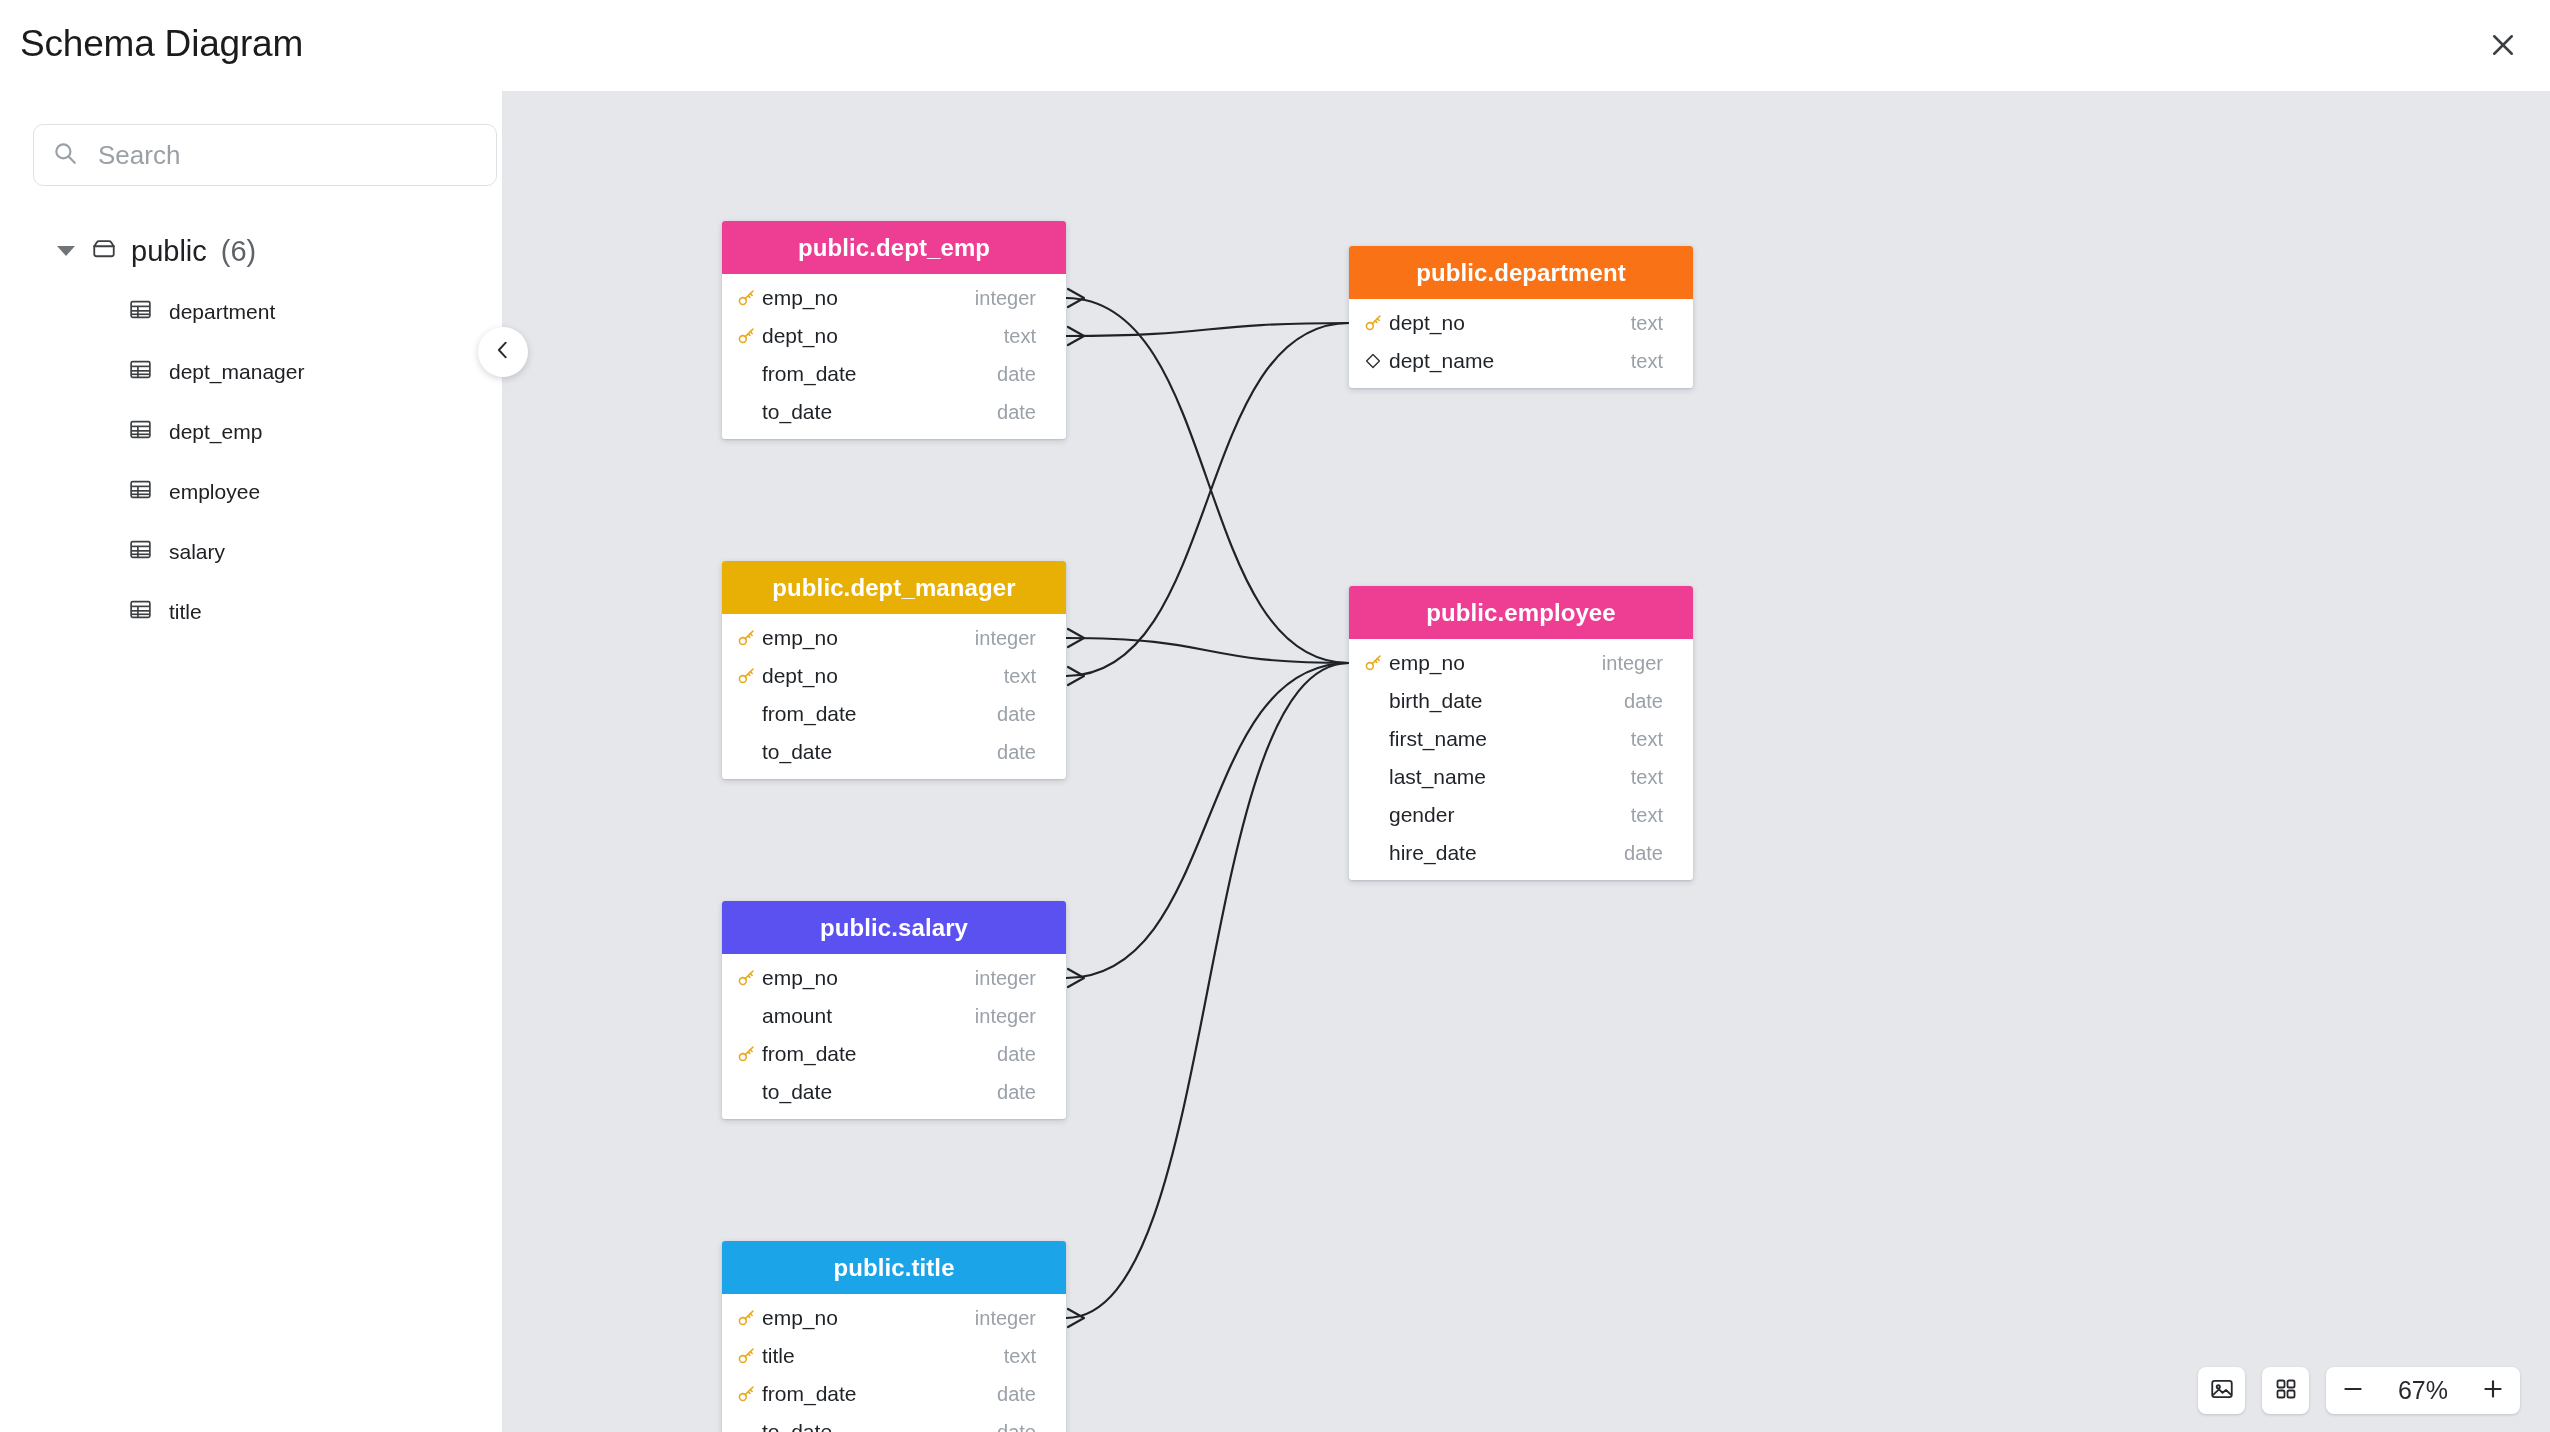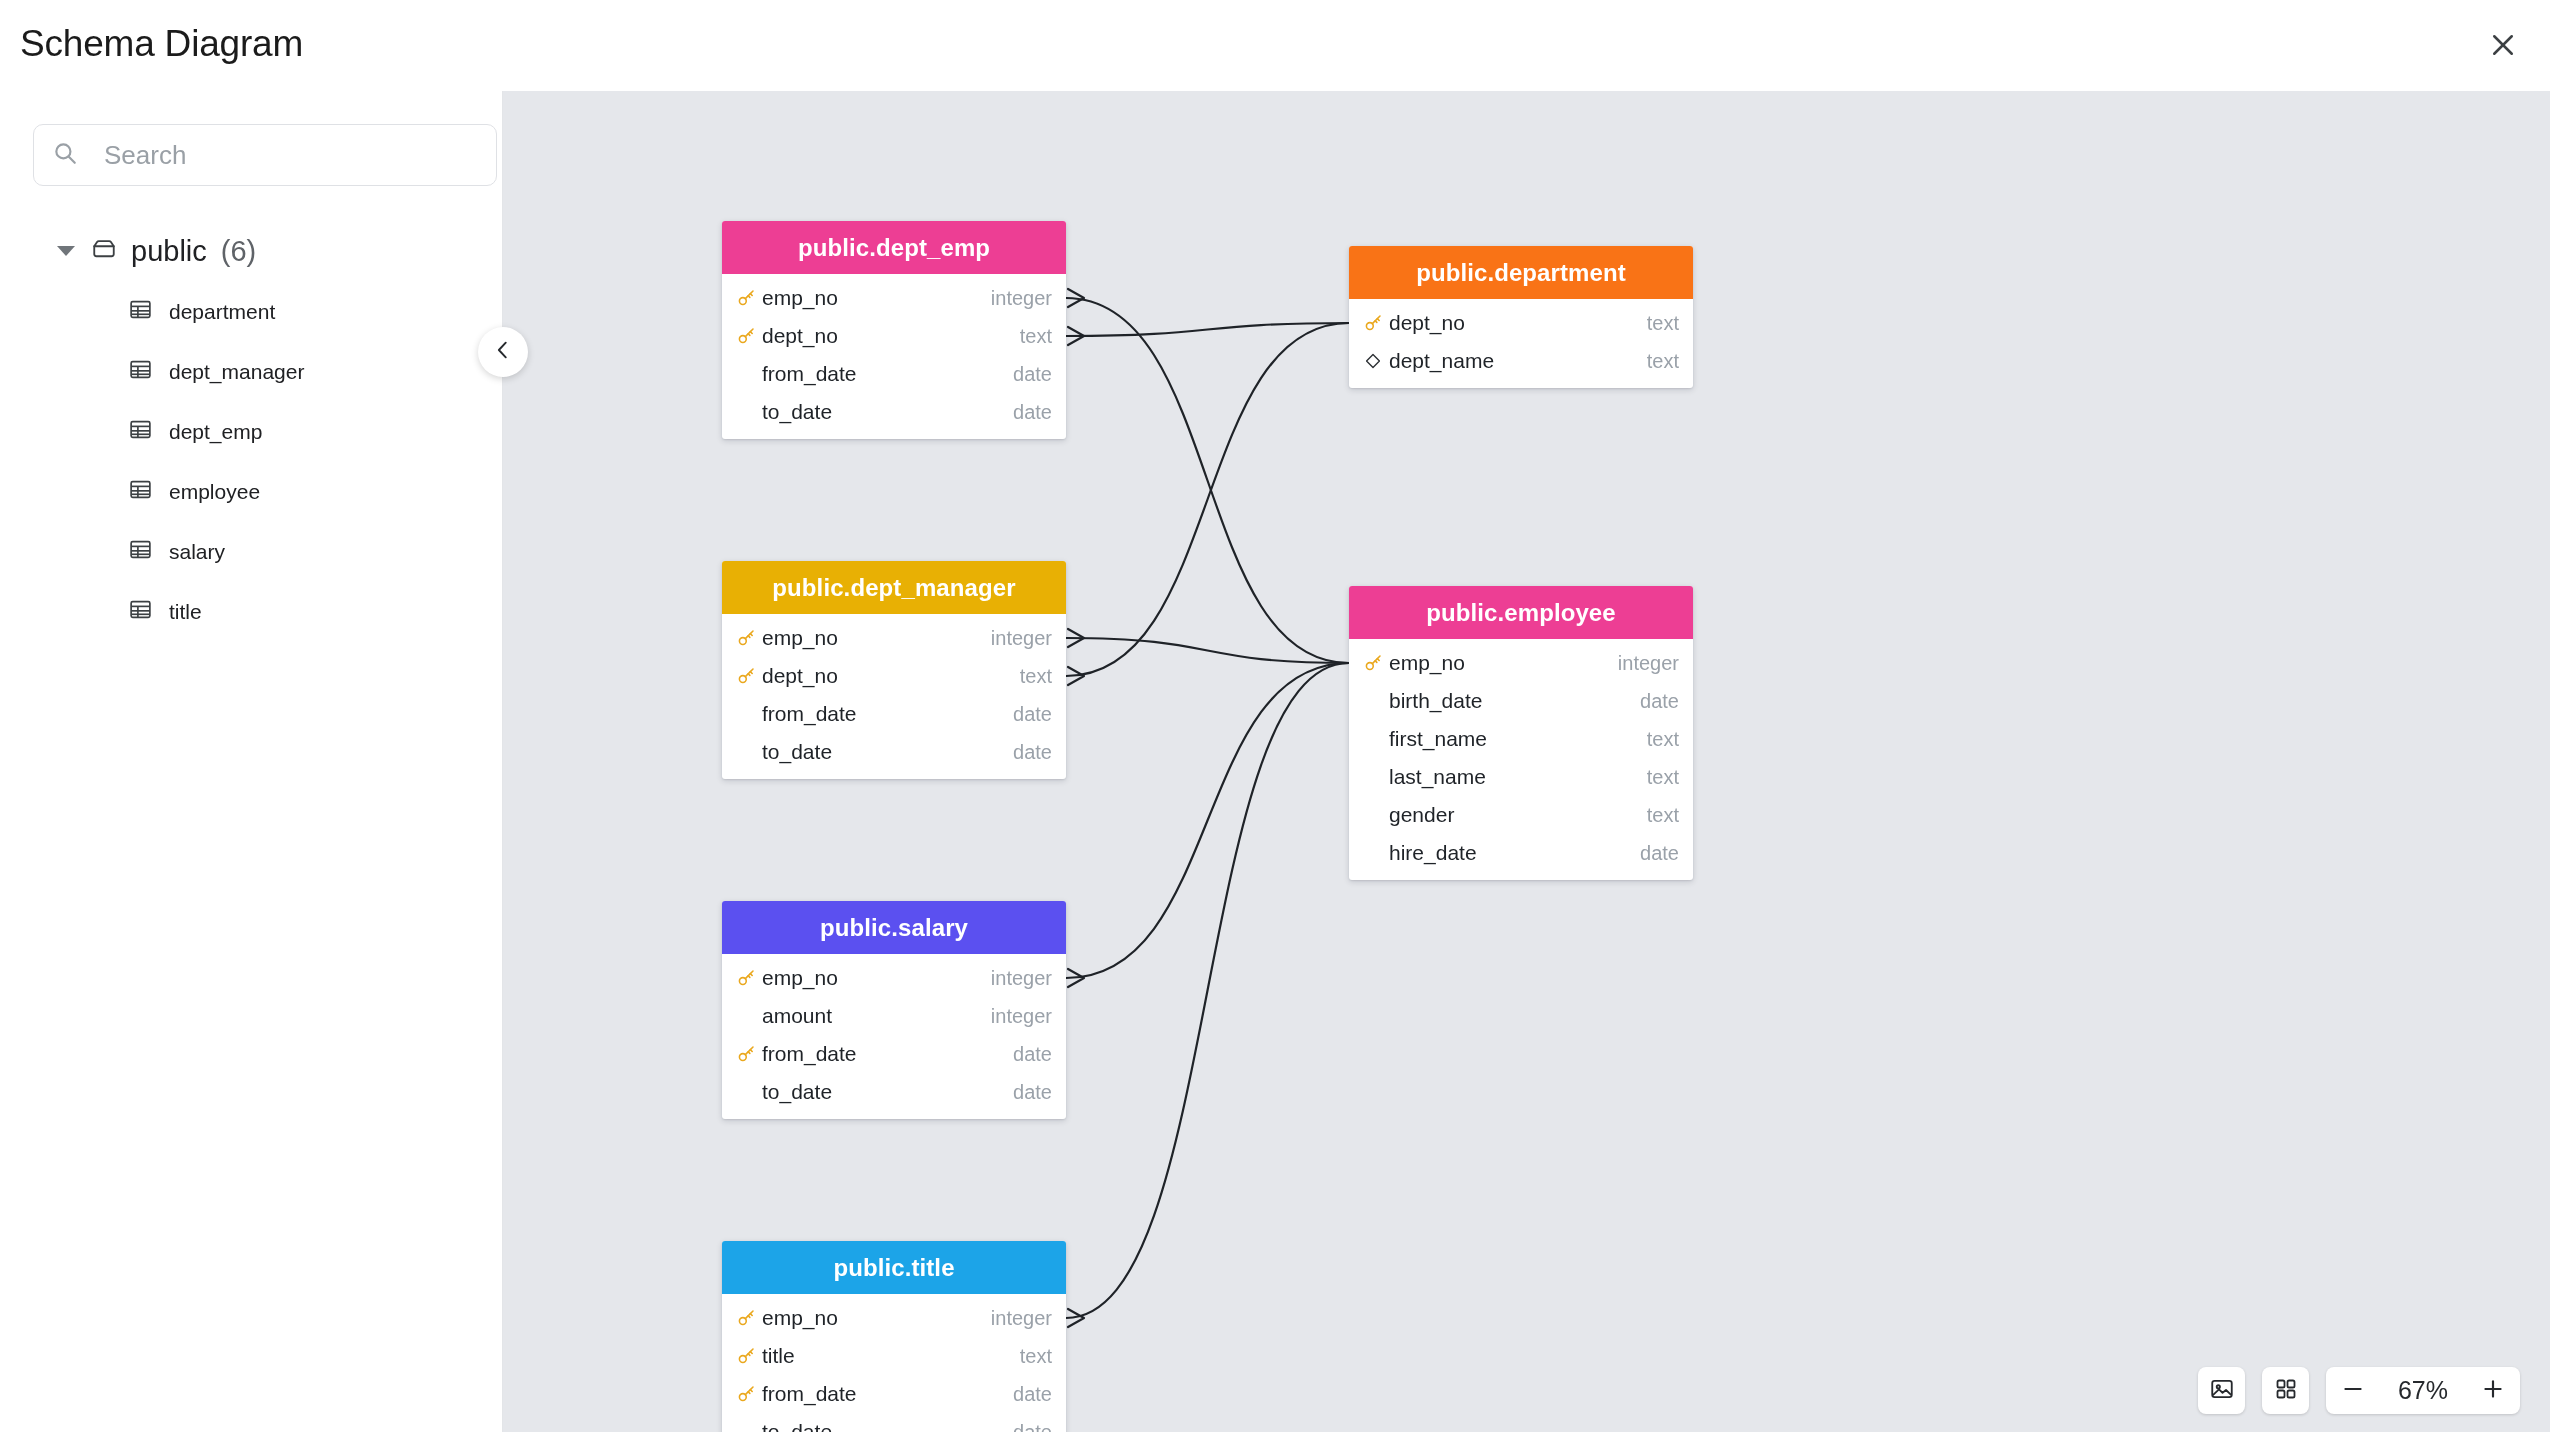--- a/index.html
+++ b/index.html
@@ -62,21 +62,21 @@
   #search-wrap {
     position: absolute;
     left: 33px; top: 33px;
     width: 464px; height: 62px;
     border: 1px solid #dfe1e5;
     border-radius: 10px;
     background: #ffffff;
     display: flex;
     align-items: center;
     padding: 0 18px;
-    gap: 26px;
+    gap: 20px;
   }
   #search-input {
     flex: 1;
     border: none;
     outline: none;
     font-family: "Liberation Sans", sans-serif;
     font-size: 26px;
     color: #202124;
     background: transparent;
   }
@@ -167,21 +167,21 @@
   .tbl-head {
     height: 53px;
     display: flex;
     align-items: center;
     justify-content: center;
     color: #ffffff;
     font-size: 24px;
     font-weight: 700;
     letter-spacing: 0.1px;
   }
-  .tbl-body { padding: 5px 0 8px 0; }
+  .tbl-body { padding: 5px 16px 8px 0; }
   .col {
     height: 38px;
     display: flex;
     align-items: center;
     padding: 0 14px 0 12px;
   }
   .col .kicon {
     width: 24px; height: 24px;
     flex: none;
     display: flex; align-items: center; justify-content: center;

